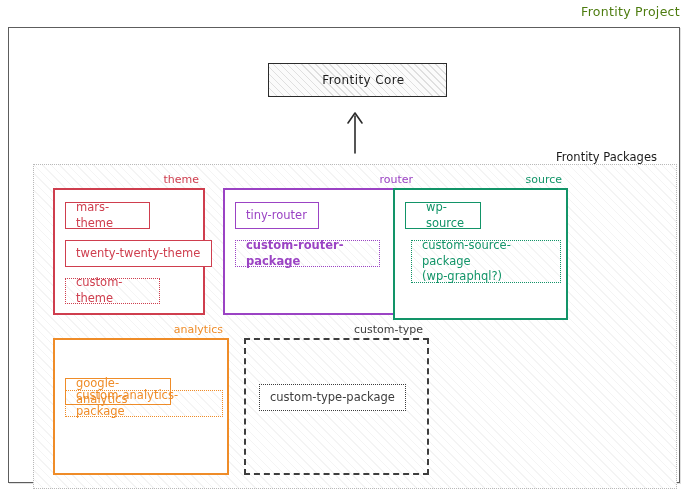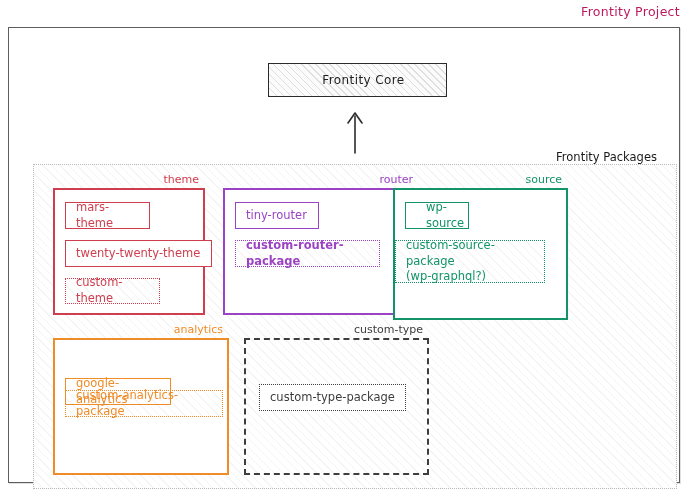--- a/index.html
+++ b/index.html
@@ -22,21 +22,21 @@
     height: 495px;
   }
 
   
   .doc-title {
     position: absolute;
     right: 10px;
     top: 4px;
     font-size: 12.5px;
     letter-spacing: 0.3px;
-    color: #be185d;
+    color: #4d7c0f;
     font-family: "DejaVu Sans", sans-serif;
     white-space: nowrap;
   }
 
   
   .sheet {
     position: absolute;
     left: 8px;
     top: 27px;
     width: 672px;
@@ -206,44 +206,44 @@
       </div>
 
       <div class="pkg dotted-b hatched" style="left:10px; top:50px; width:145px; height:27px; color:#9b43c4;font-weight:bold;">
         <span class="pkg-label">custom-router-package</span>
       </div>
     </div>
 
     <div class="group solid" style="left:384px; top:160px; width:175px; height:132px; color:#129468;">
       <span class="group-label">source</span>
 
-      <div class="pkg solid-b white-bg" style="left:10px; top:12px; width:64px; height:27px; color:#129468;padding-left:20px;">
+      <div class="pkg solid-b white-bg" style="left:10px; top:12px; width:76px; height:27px; color:#129468;padding-left:20px;">
         <span class="pkg-label">wp-source</span>
       </div>
 
-      <div class="pkg dotted-b hatched" style="left:0; top:50px; width:150px; height:43px; color:#129468;align-items:center;">
+      <div class="pkg dotted-b hatched" style="left:16px; top:50px; width:150px; height:43px; color:#129468;align-items:center;">
         <span class="pkg-label">custom-source-package
 (wp-graphql?)</span>
       </div>
     </div>
 
     <div class="group solid" style="left:44px; top:310px; width:176px; height:137px; color:#ef8c28;">
       <span class="group-label">analytics</span>
 
       <div class="pkg solid-b white-bg" style="left:10px; top:12px; width:106px; height:27px; color:#ef8c28;margin-top:26px;">
         <span class="pkg-label">google-analytics</span>
       </div>
 
       <div class="pkg dotted-b hatched" style="left:10px; top:50px; width:158px; height:27px; color:#ef8c28;">
         <span class="pkg-label">custom-analytics-package</span>
       </div>
     </div>
 
     <div class="group dashed-grp" style="left:235px; top:310px; width:185px; height:137px; color:#3d3d3d;">
       <span class="group-label">custom-type</span>
 
-      <div class="pkg dotted-b white-bg" style="left:13px; top:44px; width:147px; height:27px; color:#3d3d3d;justify-content:center;">
+      <div class="pkg dotted-b white-bg" style="left:13px; top:44px; width:147px; height:27px; color:#3d3d3d;">
         <span class="pkg-label">custom-type-package</span>
       </div>
     </div>
 
   </div>
 </div>
 
 </body></html>

